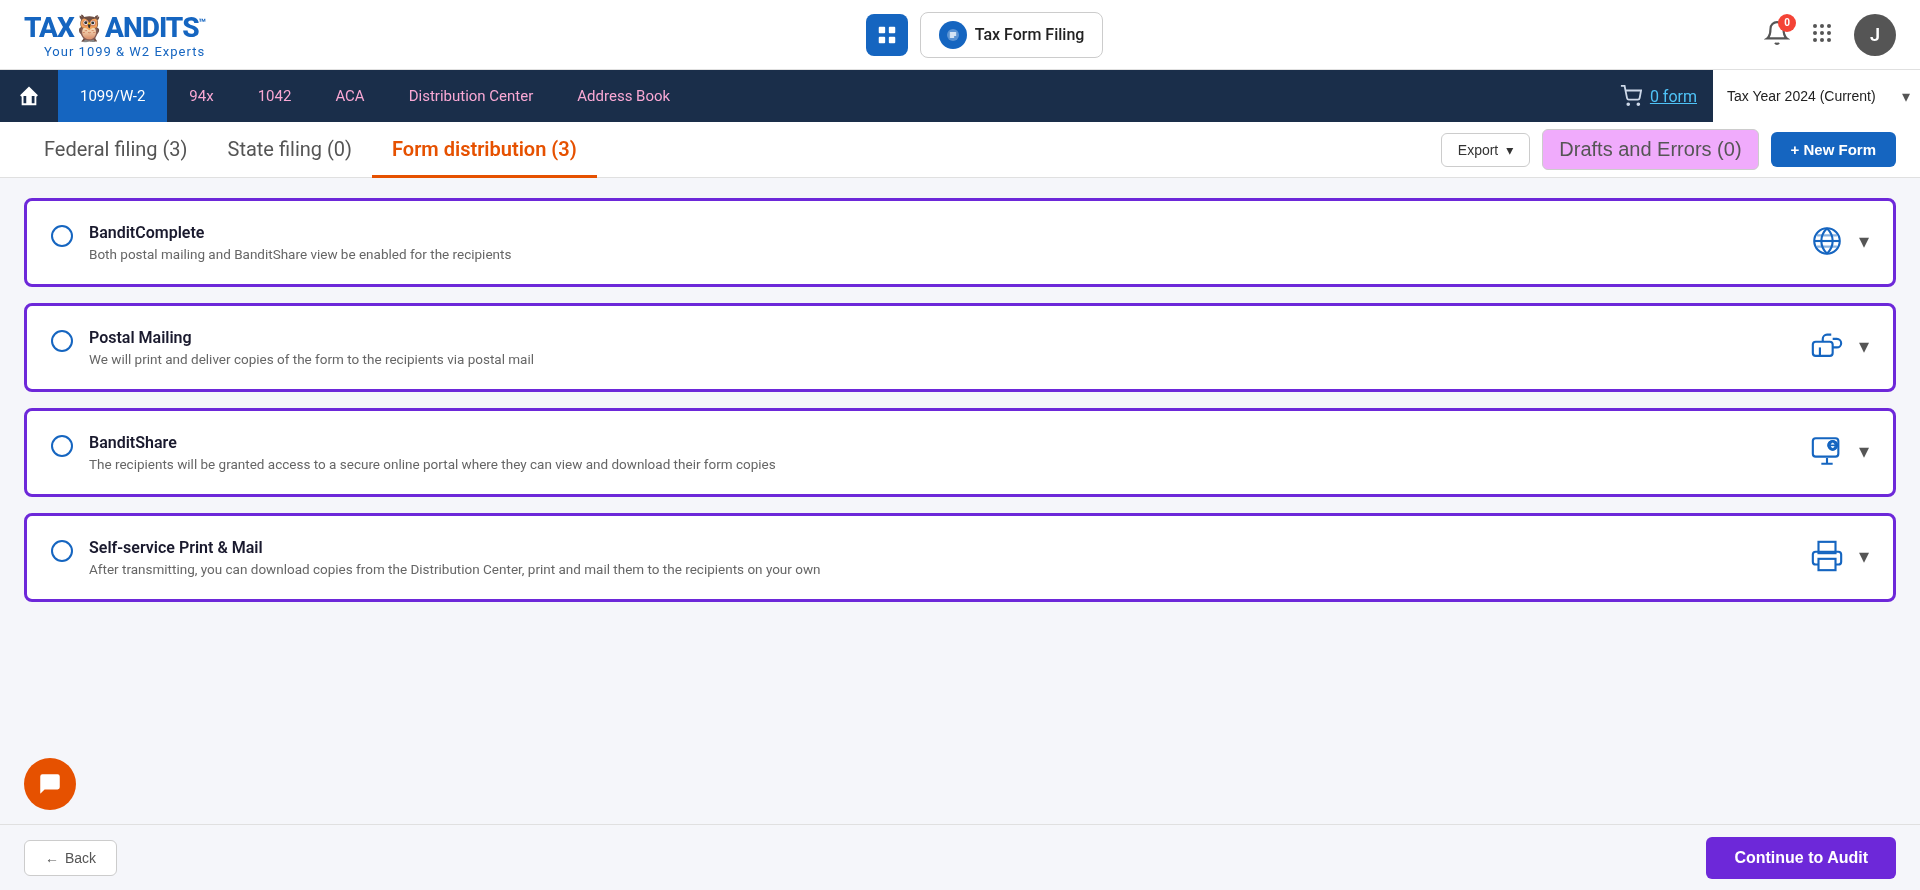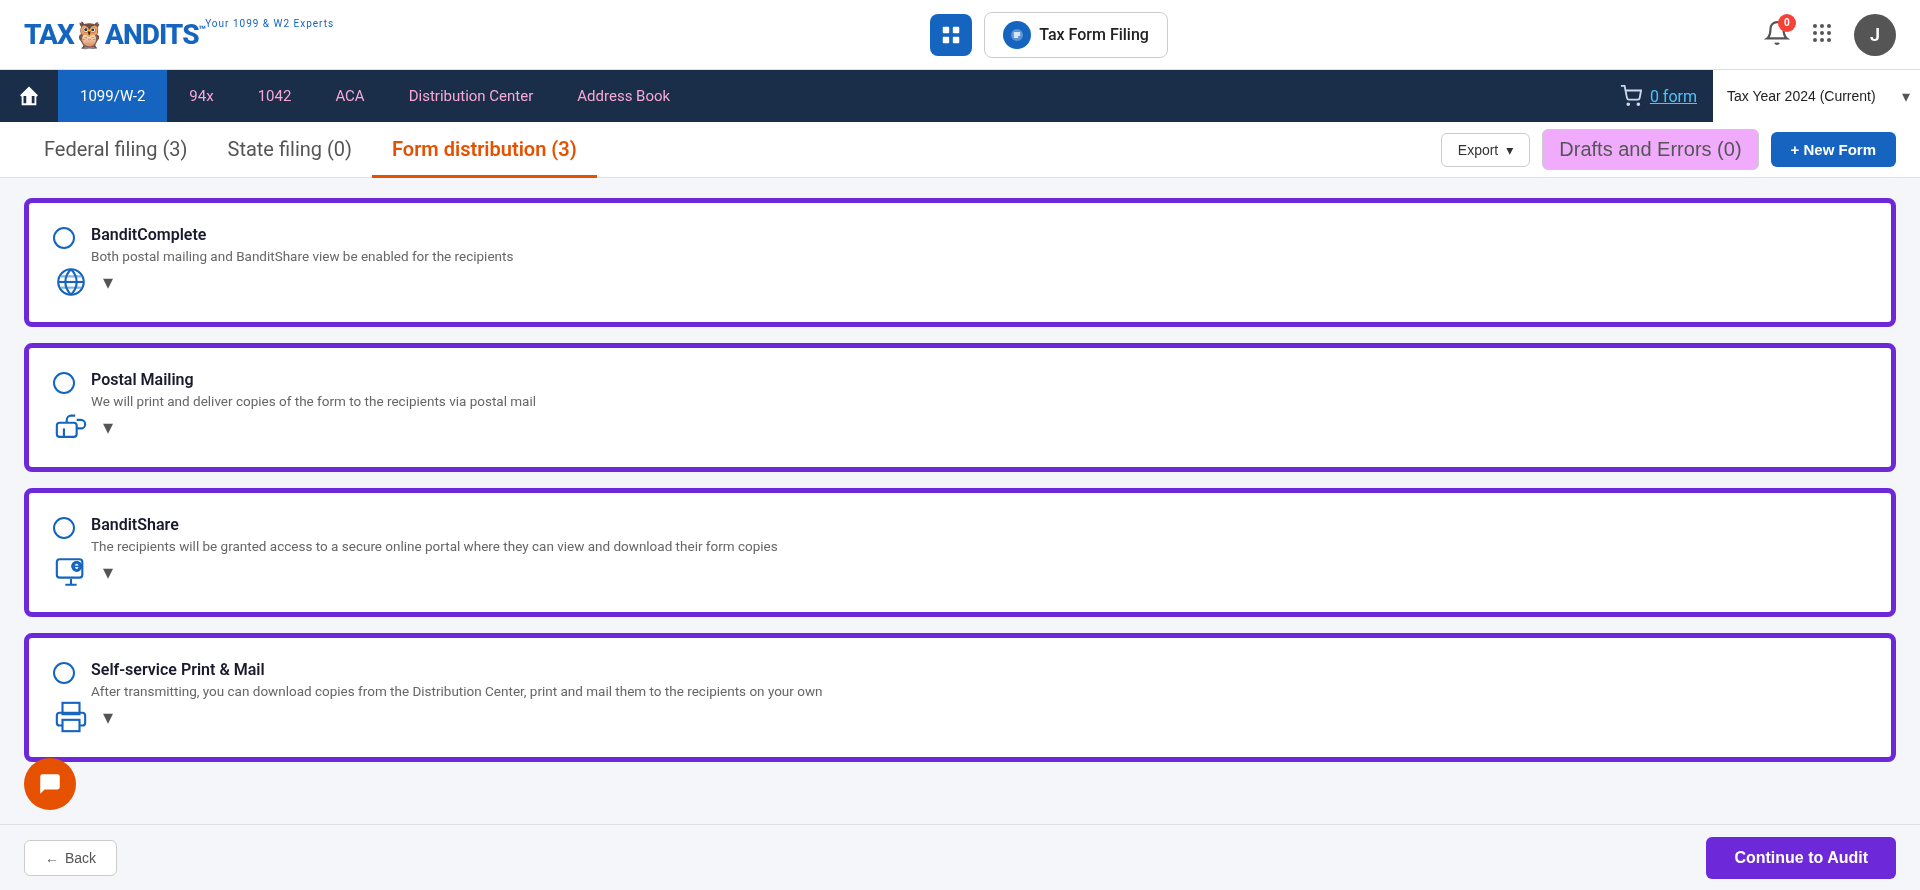--- a/index.html
+++ b/index.html
@@ -10,32 +10,33 @@
       display: flex;
       align-items: center;
       justify-content: space-between;
       background: #fff;
       padding: 0 24px;
       height: 70px;
       border-bottom: 1px solid #e0e0e0;
     }
     .logo-area {
       display: flex;
-      flex-direction: row;
+      flex-direction: column;
     }
     .logo-text {
       font-size: 28px;
       font-weight: 800;
       color: #1565c0;
       letter-spacing: -1px;
     }
     .logo-sub {
-      font-size: 10px;
+      font-size: 13px;
       color: #1565c0;
       letter-spacing: 1px;
+      text-align: right;
     }
     .header-center {
       display: flex;
       align-items: center;
       gap: 12px;
     }
     .grid-btn {
       width: 42px;
       height: 42px;
       background: #1565c0;
@@ -249,27 +250,26 @@
     .content {
       padding: 20px 24px;
       display: flex;
       flex-direction: column;
       gap: 16px;
     }
 
     .option-card {
       background: white;
       border-radius: 8px;
-      border: 5px solid #6d28d9;
+      border: 3px solid #6d28d9;
       padding: 22px 24px;
       display: flex;
       align-items: flex-start;
       justify-content: space-between;
       cursor: pointer;
-      flex-direction: column;
     }
     .option-left {
       display: flex;
       align-items: flex-start;
       gap: 16px;
     }
     .radio-circle {
       width: 22px;
       height: 22px;
       border-radius: 50%;

